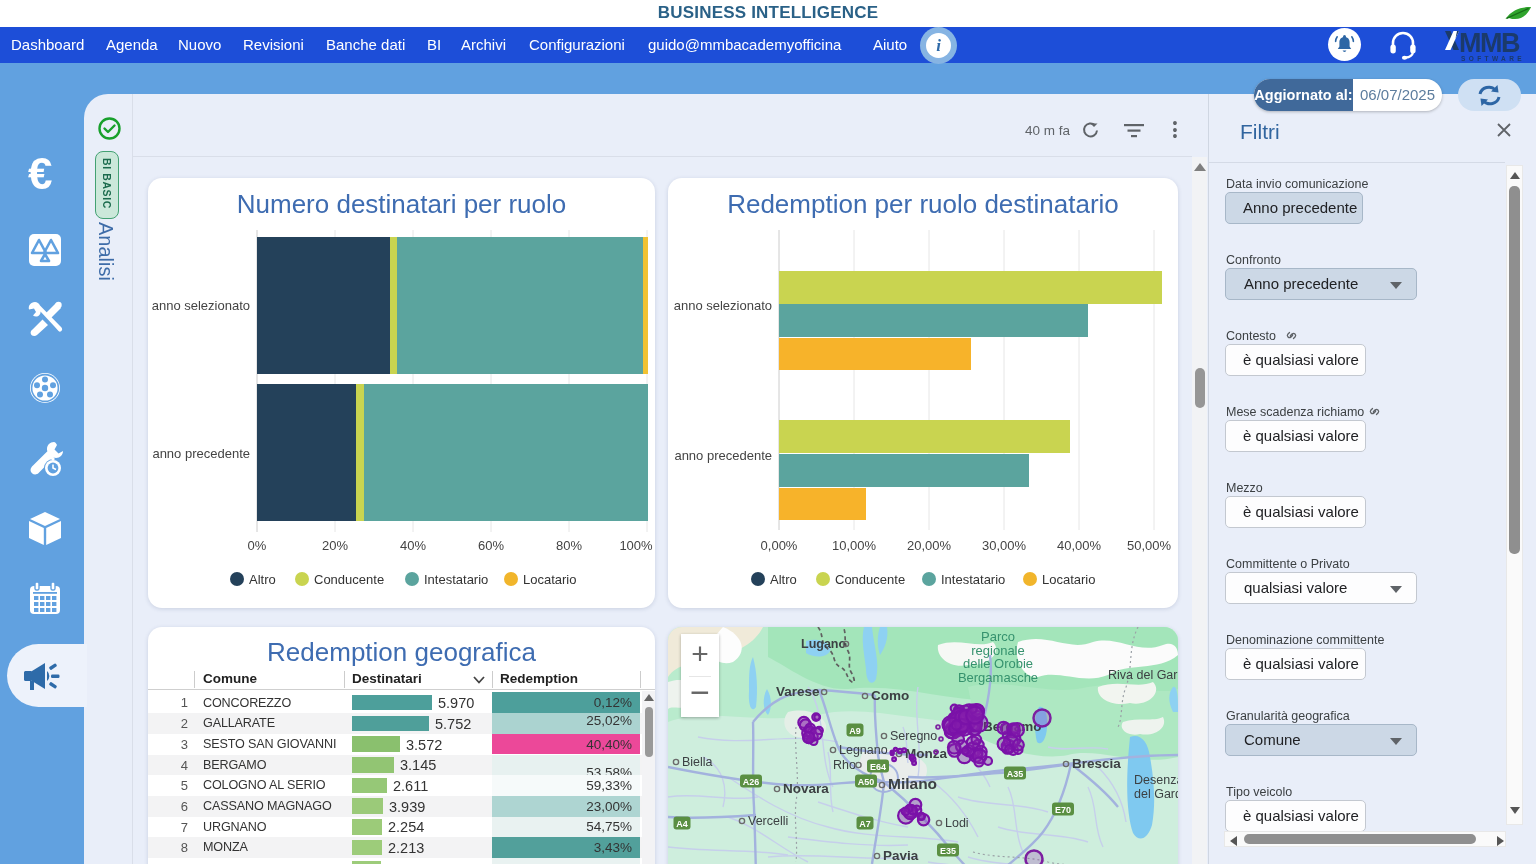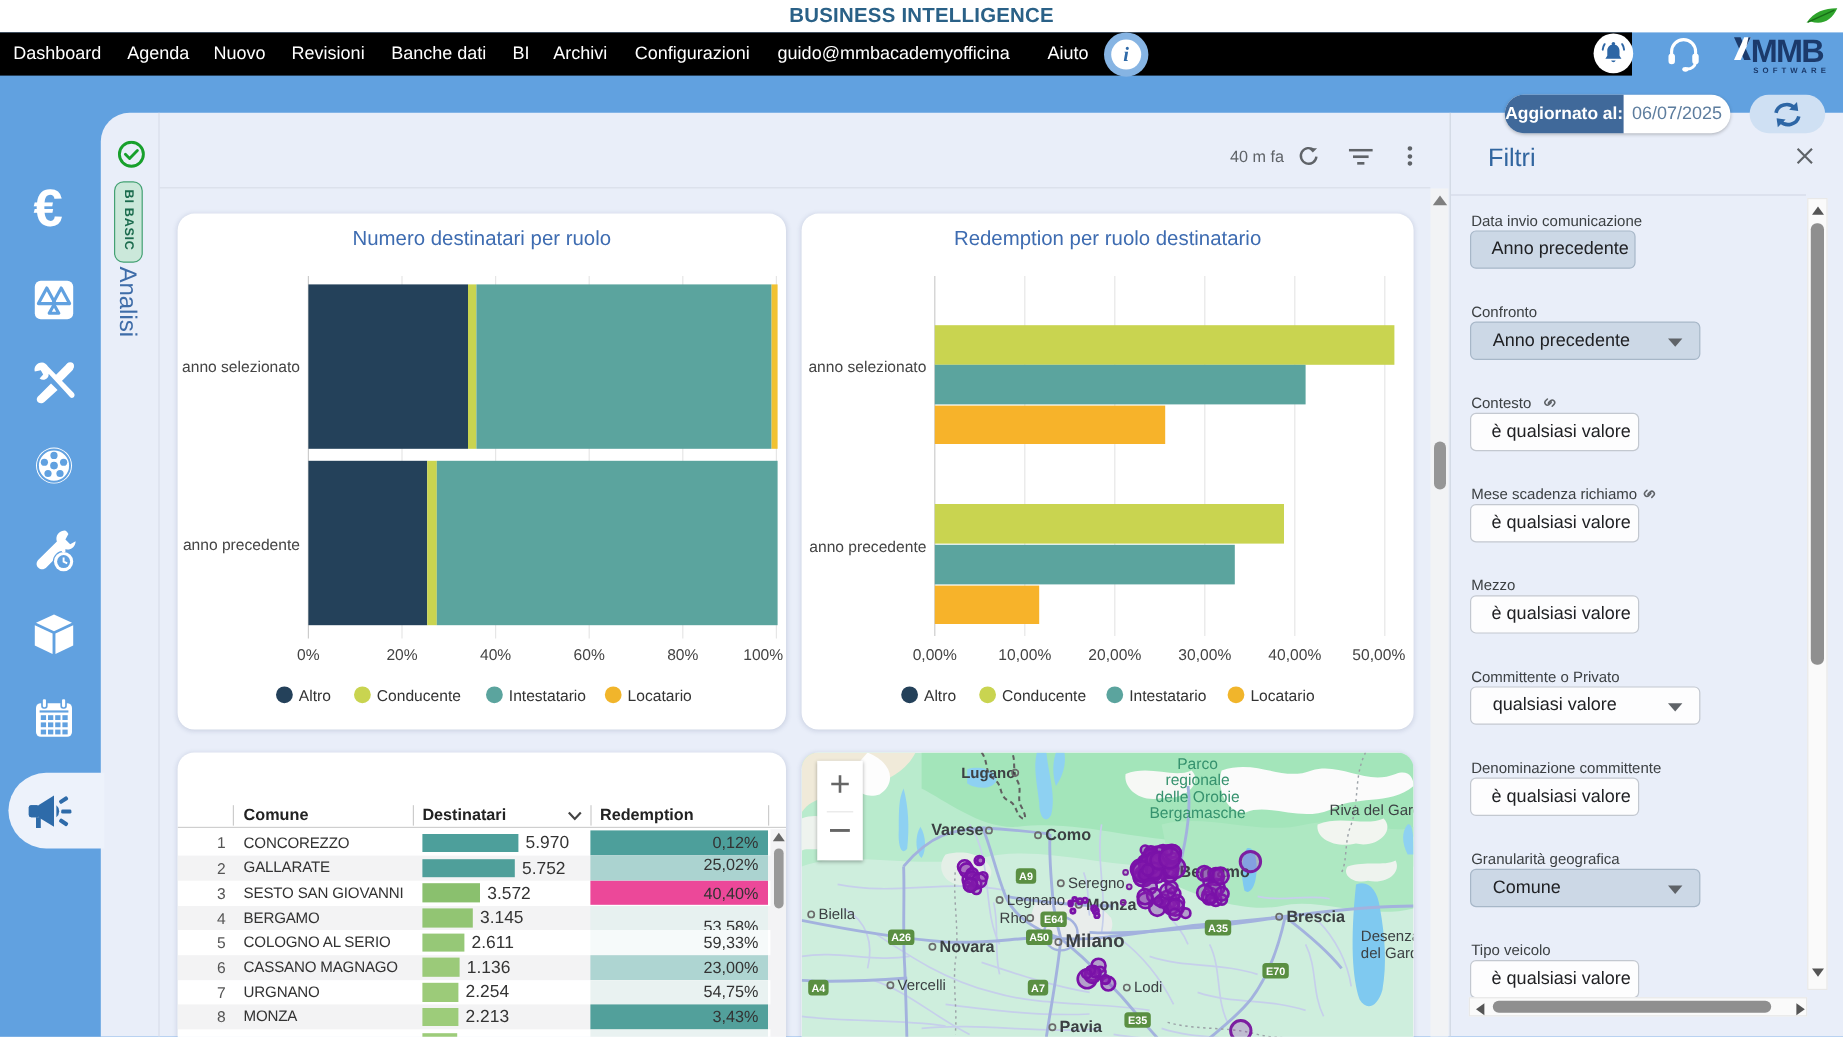--- a/index.html
+++ b/index.html
@@ -3,30 +3,30 @@
 <meta charset="utf-8">
 <style>
   * { margin:0; padding:0; box-sizing:border-box; }
   html,body { width:1536px; height:864px; overflow:hidden; font-family:"Liberation Sans", sans-serif; }
   body { background:#61a1e0; position:relative; }
   .abs { position:absolute; }
   
   #topstrip { position:absolute; left:0; top:0; width:1536px; height:27px; background:#ffffff; text-align:center; }
   #topstrip b { font-size:17px; color:#2a6187; letter-spacing:0.2px; line-height:26px; }
   
-  #nav { position:absolute; left:0; top:27px; width:1360px; height:36px; background:#000000; color:#fff; }
+  #nav { position:absolute; left:0; top:27px; width:1536px; height:36px; background:#1d4ed8; color:#fff; }
   #nav .it { position:absolute; top:0; line-height:36px; font-size:15px; white-space:nowrap; }
   
   #panel { position:absolute; left:84px; top:94px; width:1452px; height:770px; background:#e9eef9; border-top-left-radius:24px; }
   #vdiv1 { position:absolute; left:132px; top:94px; width:1px; height:770px; background:#d9dee9; }
   #vdiv2 { position:absolute; left:1208px; top:94px; width:1px; height:770px; background:#cfd6e2; }
   #hdiv1 { position:absolute; left:133px; top:156px; width:1059px; height:1px; background:#d9dee9; }
   #hdiv2 { position:absolute; left:1209px; top:162px; width:296px; height:1px; background:#d4dae6; }
   .card { position:absolute; background:#fff; border-radius:14px; box-shadow:0 1px 4px rgba(60,80,120,0.18); overflow:hidden; }
-  .ctitle { width:100%; text-align:center; color:#3e6cb1; font-size:17px; position:absolute; }
+  .ctitle { width:100%; text-align:center; color:#3e6cb1; font-size:26px; position:absolute; }
 </style>
 </head>
 <body>
 <div id="topstrip"><b>BUSINESS INTELLIGENCE</b></div>
 <div id="nav">
   <span class="it" style="left:11px">Dashboard</span>
   <span class="it" style="left:106px">Agenda</span>
   <span class="it" style="left:178px">Nuovo</span>
   <span class="it" style="left:243px">Revisioni</span>
   <span class="it" style="left:326px">Banche dati</span>
@@ -288,20 +288,21 @@
       <circle cx="155" cy="401" r="7" fill="#c9d450"></circle>
         <text x="167" y="406">Conducente</text>
       <circle cx="261" cy="401" r="7" fill="#5ba49e"></circle>
         <text x="273" y="406">Intestatario</text>
       <circle cx="362" cy="401" r="7" fill="#f1b52b"></circle>
         <text x="374" y="406">Locatario</text>
     </g>
   </svg>
 </div>
 <div class="card" id="card3" style="left:148px; top:627px; width:507px; height:260px;">
+  <div class="ctitle" style="top:10px;">Redemption geografica</div>
   <div class="abs" style="left:0;top:41px;width:507px;height:22px;border-bottom:1px solid #cfcfcf;">
     <div class="abs" style="left:46px;top:3px;width:1px;height:17px;background:#ccc;"></div>
     <div class="abs" style="left:196px;top:3px;width:1px;height:17px;background:#ccc;"></div>
     <div class="abs" style="left:344px;top:3px;width:1px;height:17px;background:#ccc;"></div>
     <div class="abs" style="left:492px;top:3px;width:1px;height:17px;background:#ccc;"></div>
     <b class="abs" style="left:55px;top:3px;font-size:13.5px;color:#222;">Comune</b>
     <b class="abs" style="left:204px;top:3px;font-size:13.5px;color:#222;">Destinatari</b>
     <svg class="abs" style="left:325px;top:8px" width="12" height="8" viewBox="0 0 12 8">
         <path d="M1 1 L6 6.5 L11 1" stroke="#444" stroke-width="1.8" fill="none"></path>
       </svg>
@@ -350,21 +351,21 @@
         <div class="abs" style="left:204px;top:2.5px;width:35px;height:15.5px;background:#96c877;"></div>
         <span class="abs" style="left:245px;top:2.8px;font-size:14.5px;">2.611</span>
         <div class="abs" style="left:344px;top:0;width:148px;height:20.7px;background:#f6fafa;">
           <span class="abs" style="right:8px;top:2.8px;">59,33%</span>
         </div>
       </div>
       <div class="abs" style="left:0;top:104.9px;width:507px;height:20.7px;background:#f3f3f4;">
         <span class="abs" style="right:467px;top:3px;font-size:13px;color:#555;">6</span>
         <span class="abs" style="left:55px;top:3.2px;font-size:12.6px;letter-spacing:-0.15px;">CASSANO MAGNAGO</span>
         <div class="abs" style="left:204px;top:2.5px;width:31px;height:15.5px;background:#9bca79;"></div>
-        <span class="abs" style="left:241px;top:2.8px;font-size:14.5px;">1.136</span>
+        <span class="abs" style="left:241px;top:2.8px;font-size:14.5px;">3.939</span>
         <div class="abs" style="left:344px;top:0;width:148px;height:20.7px;background:#aed5d2;">
           <span class="abs" style="right:8px;top:2.8px;">23,00%</span>
         </div>
       </div>
       <div class="abs" style="left:0;top:125.6px;width:507px;height:20.7px;background:#ffffff;">
         <span class="abs" style="right:467px;top:3px;font-size:13px;color:#555;">7</span>
         <span class="abs" style="left:55px;top:3.2px;font-size:12.6px;letter-spacing:-0.15px;">URGNANO</span>
         <div class="abs" style="left:204px;top:2.5px;width:30px;height:15.5px;background:#9ccb79;"></div>
         <span class="abs" style="left:240px;top:2.8px;font-size:14.5px;">2.254</span>
         <div class="abs" style="left:344px;top:0;width:148px;height:20.7px;background:#e9f2f1;">

